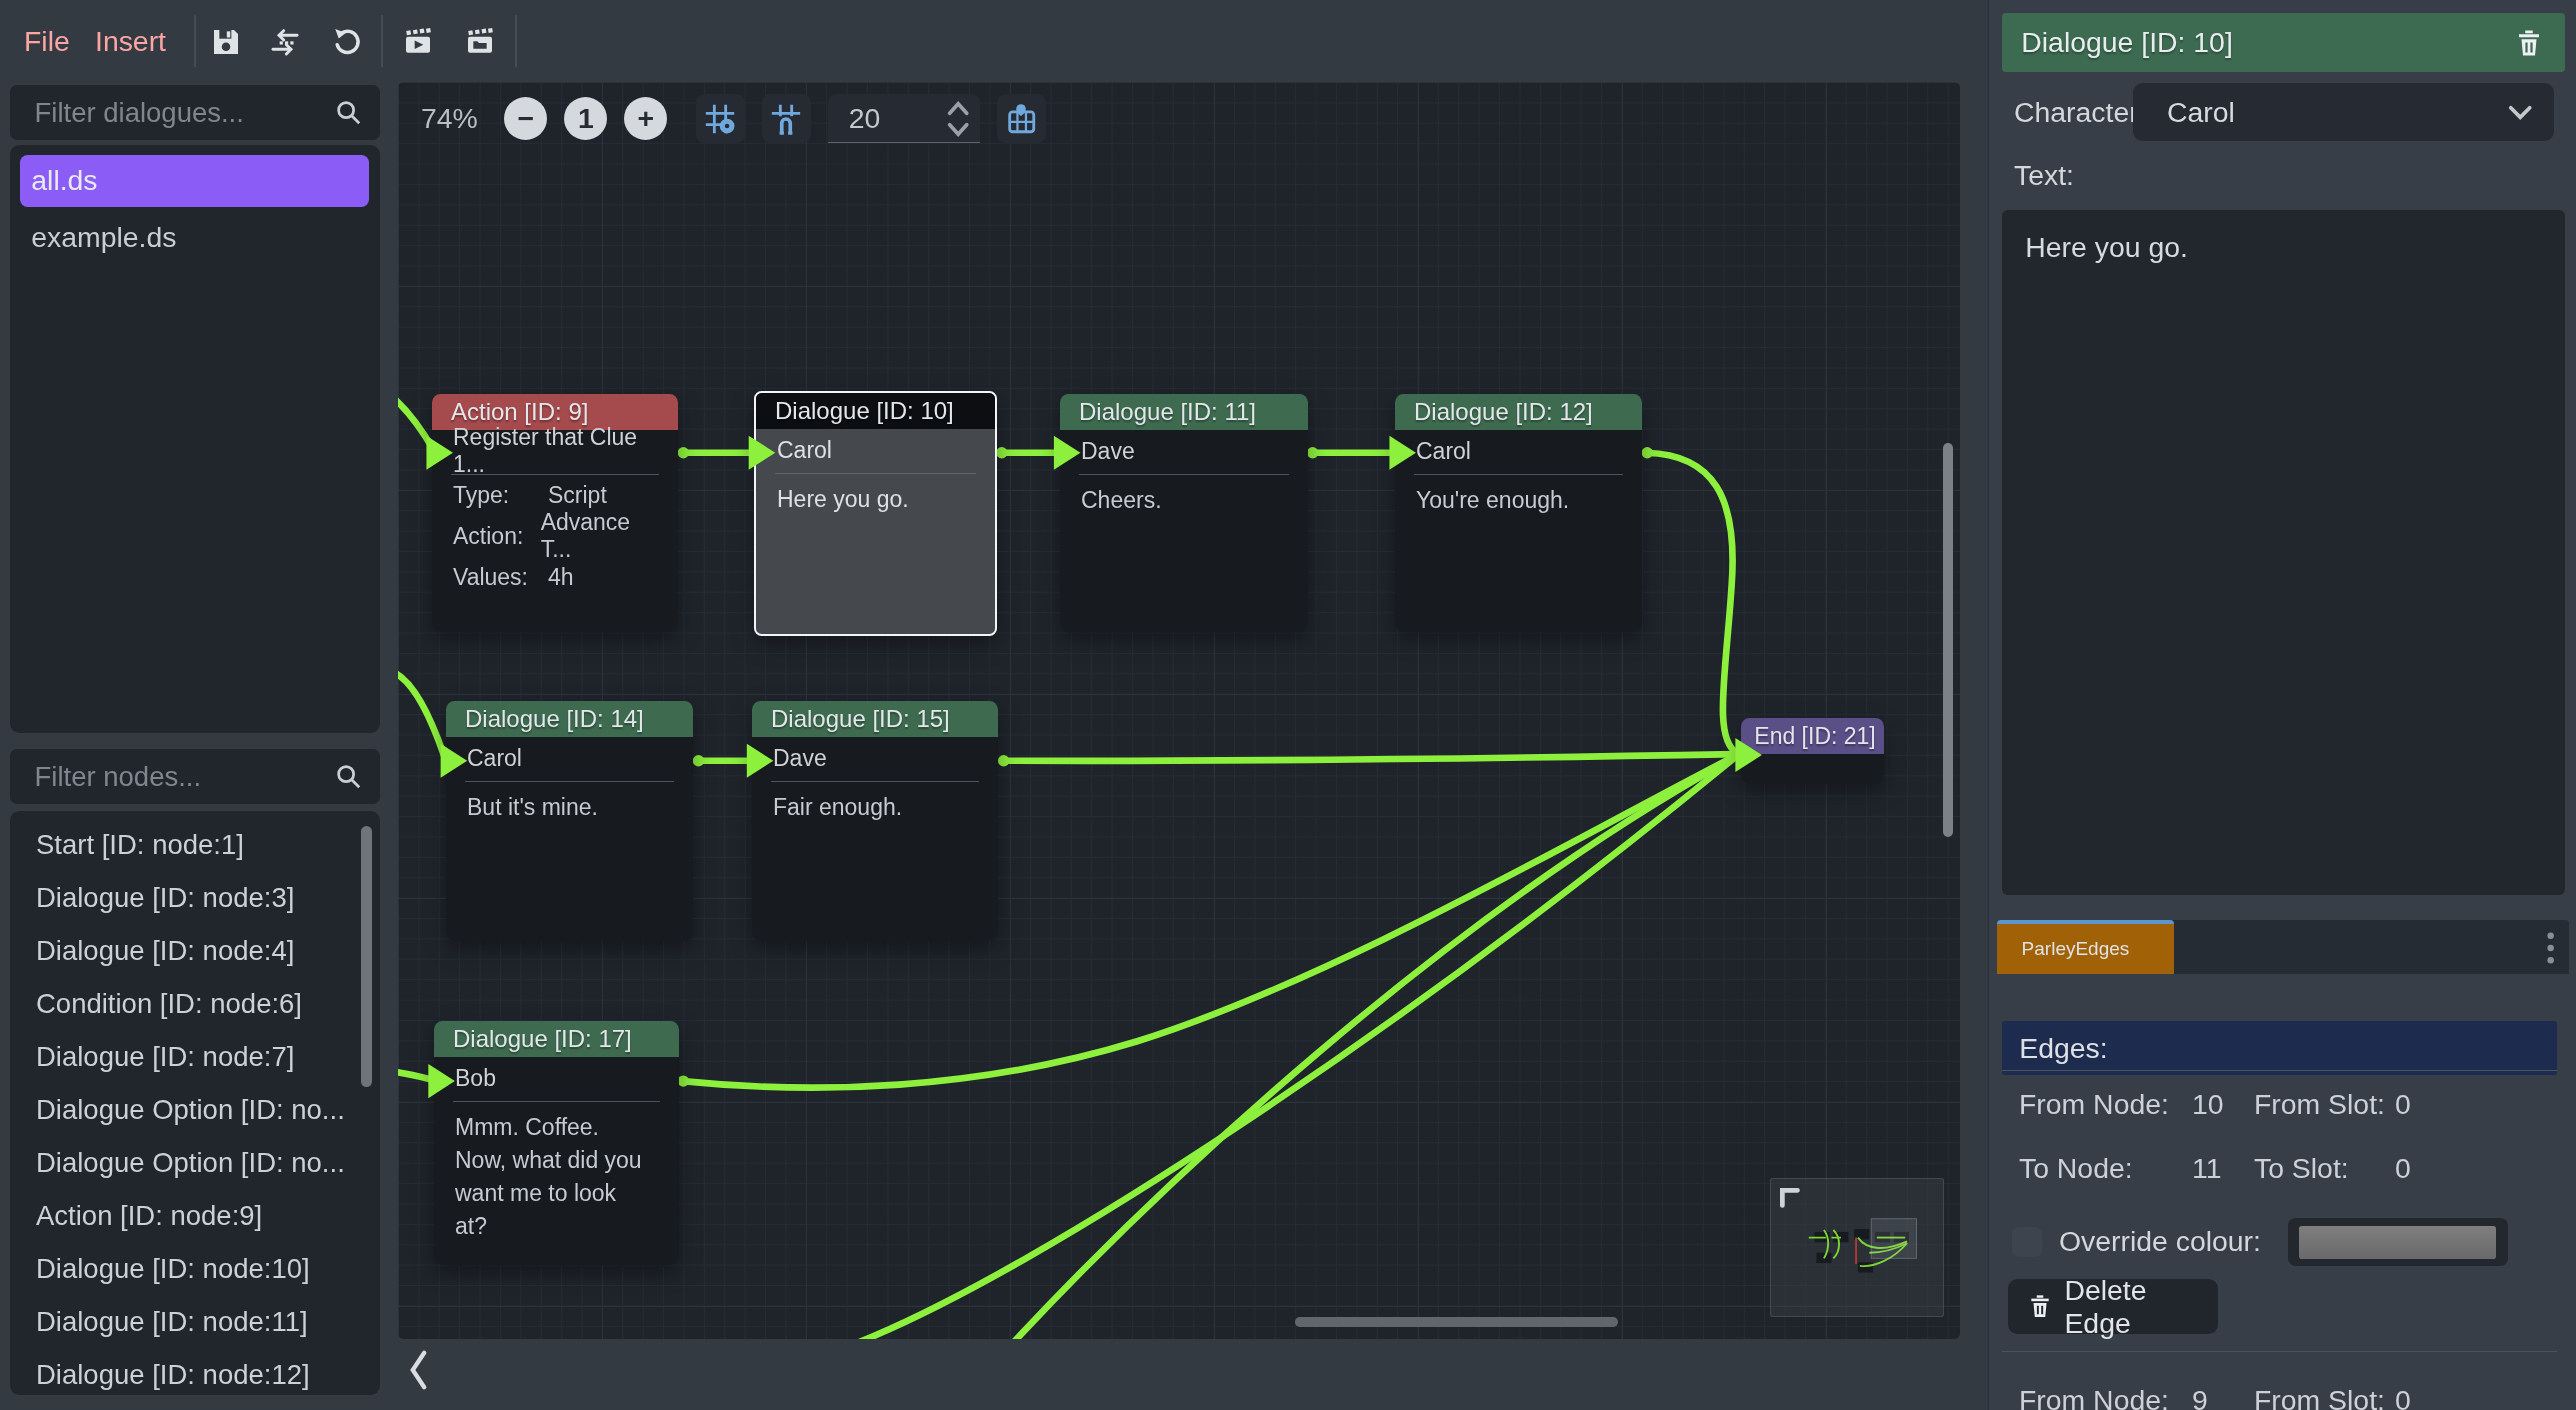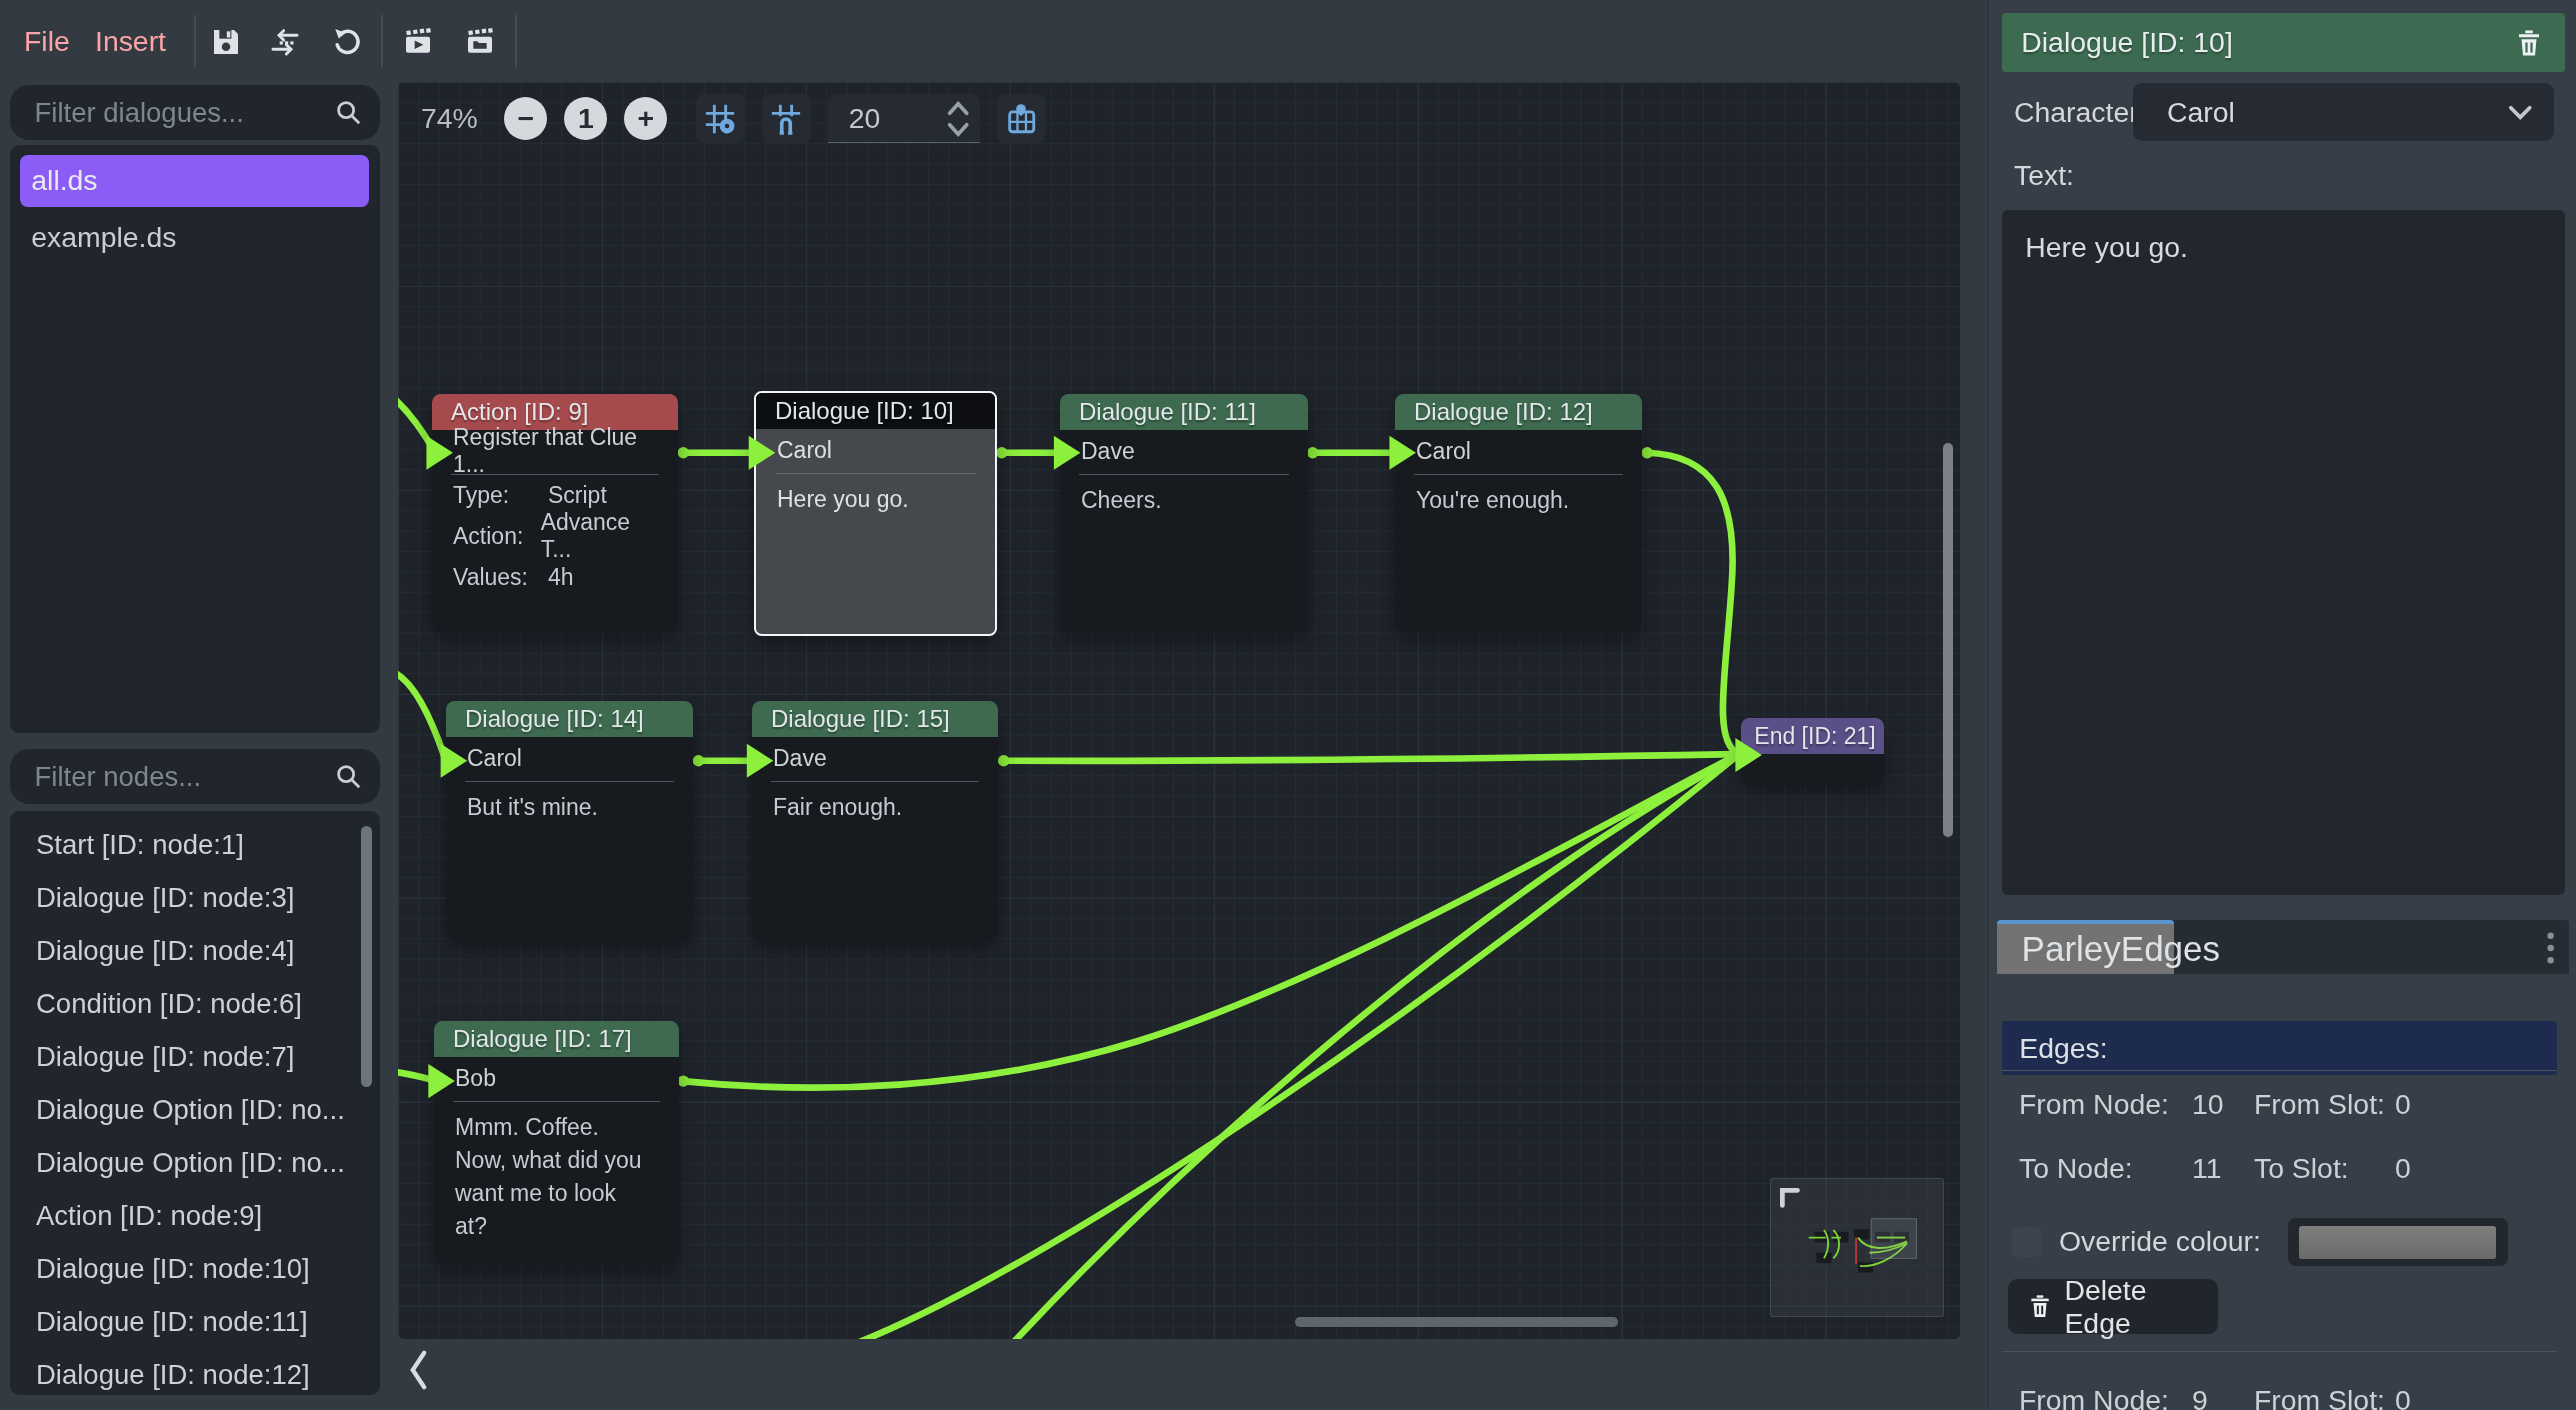--- a/index.html
+++ b/index.html
@@ -13,21 +13,21 @@
   
   .topbar { position:absolute; left:0; top:0; width:2576px; height:82px; background:#333a42; }
   .menu-item { position:absolute; top:0; height:82px; display:flex; align-items:center;
     font-size:28.4px; color:#fca5a5; cursor:default; }
   .vsep { position:absolute; top:15px; width:1.9px; height:52px; background:#454c55; }
   .tb-icon { position:absolute; top:25px; width:34px; height:34px; display:flex; align-items:center; justify-content:center; }
   .tb-icon svg { width:32px; height:32px; }
 
   
   .filter-box { position:absolute; left:9.5px; width:370px; height:55px; background:#21262d;
-    border-radius:19px; }
+    border-radius:7px; }
   .filter-box input { position:absolute; left:0; top:0; width:100%; height:100%; background:transparent;
     border:none; outline:none; color:#dfe3e6; font-size:27.5px; padding:0 61px 0 25px;
     font-family:"Liberation Sans", sans-serif; }
   .filter-box input::placeholder { color:#7f868e; }
   .filter-box .mag { position:absolute; right:17px; top:12.3px; width:30px; height:30px; }
   .list-panel { position:absolute; left:9.5px; width:370px; background:#21262d; border-radius:9.5px; overflow:hidden; }
   .file-item { position:absolute; left:10.4px; width:349px; height:52px; display:flex; align-items:center;
     padding-left:11.4px; font-size:28.4px; color:#c9ced4; border-radius:7.6px; }
   .file-item.sel { background:#8b5cf6; color:#e8ebee; }
   .node-item { height:53px; display:flex; align-items:center; padding-left:26.5px;
@@ -97,23 +97,23 @@
   .rp-header .trash { position:absolute; right:21px; top:13.3px; width:30px; height:32px; }
   .rp-label { position:absolute; font-size:28.4px; color:#d4d8dc; height:42px; display:flex; align-items:center; }
   .dropdown { position:absolute; left:144px; top:83px; width:421px; height:58px; background:#262b33;
     border-radius:9.5px; display:flex; align-items:center; padding-left:34px; font-size:28.4px; color:#d7dade; }
   .dropdown .chev { position:absolute; right:21px; top:17px; width:26.5px; height:25px; }
   .rp-textarea { position:absolute; left:13.3px; top:210px; width:563px; height:685px; background:#22262d;
     border-radius:5.7px; padding:17px 23px; font-size:28.4px; color:#d7dade; line-height:40px; }
 
   .tabstrip { position:absolute; left:7.6px; top:920px; width:572px; height:54px; background:#262c33;
     border-radius:3.8px 3.8px 0 0; }
-  .tab-active { position:absolute; left:0; top:0; width:177px; height:54px; background:#737373;
+  .tab-active { position:absolute; left:0; top:0; width:177px; height:54px; background:#a16207;
     border-top:4.7px solid #5a96cf; border-radius:3.8px 3.8px 0 0; display:flex; align-items:center;
-    padding-left:25px; font-size:35px; color:#dfe3e6; }
+    padding-left:25px; font-size:19px; color:#dfe3e6; }
   .kebab { position:absolute; right:11.4px; top:9.5px; width:13.3px; height:36px; }
 
   .edges-title { position:absolute; left:13.3px; top:994px; width:555px; height:54px; background:#1d2c4e;
     border-radius:2.8px; display:flex; align-items:center; padding-left:17px; font-size:28.4px; color:#dde1e5;margin-top:27px; }
   .rp-sep { position:absolute; left:13.3px; width:555px; border-top:1.9px solid #4c535b; }
   .edge-row { position:absolute; left:0; width:588px; height:42px; font-size:28.4px; color:#ccd1d7; }
   .edge-row span { position:absolute; top:0; height:42px; display:flex; align-items:center; }
   .checkbox { position:absolute; left:23px; top:1227px; width:30px; height:30px; background:#3d444d; border-radius:6.6px; }
   .swatch-wrap { position:absolute; left:299px; top:1218px; width:220px; height:48px; background:#23272e; border-radius:7.6px; }
   .swatch { position:absolute; left:11.4px; top:7.6px; width:197px; height:33px; border-radius:2.8px;

